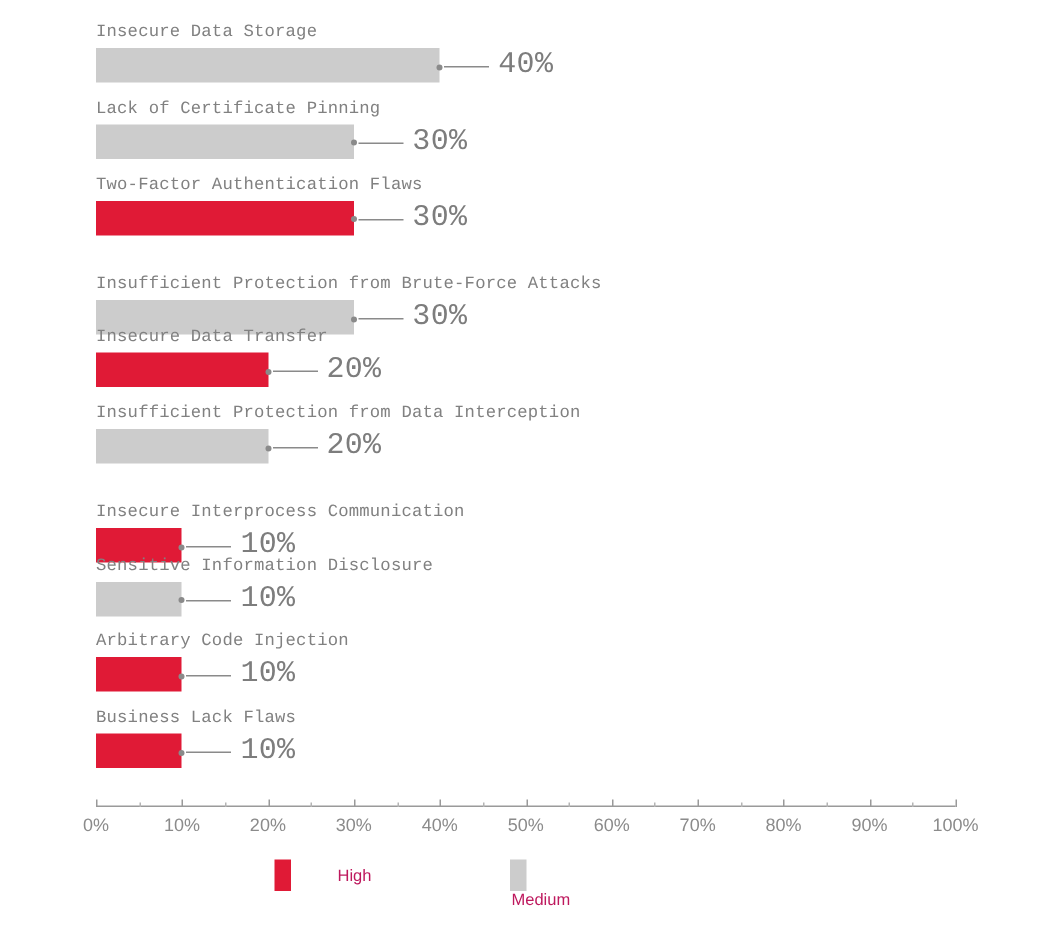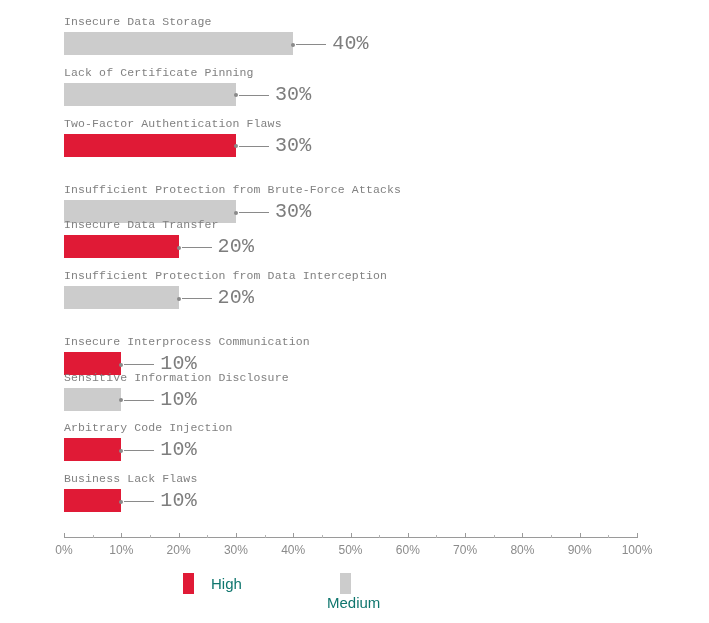--- a/index.html
+++ b/index.html
@@ -146,23 +146,23 @@
     align-items: center;
   }
   .legend-swatch {
     width: 11px;
     height: 21px;
     display: inline-block;
   }
   .legend-swatch.high   { background: #e01a36; }
   .legend-swatch.medium { background: #cccccc; }
   .legend-text {
-    margin-left: 17px;
-    font-size: 15px;
-    color: #0f766e;
+    margin-left: 31px;
+    font-size: 11px;
+    color: #be185d;
     white-space: nowrap;
   }
 </style>
 </head>
 <body>
 
 <div id="chart-root">
 
   <div class="rows-area">
       <div class="bar-row" style="top: 15px;">

